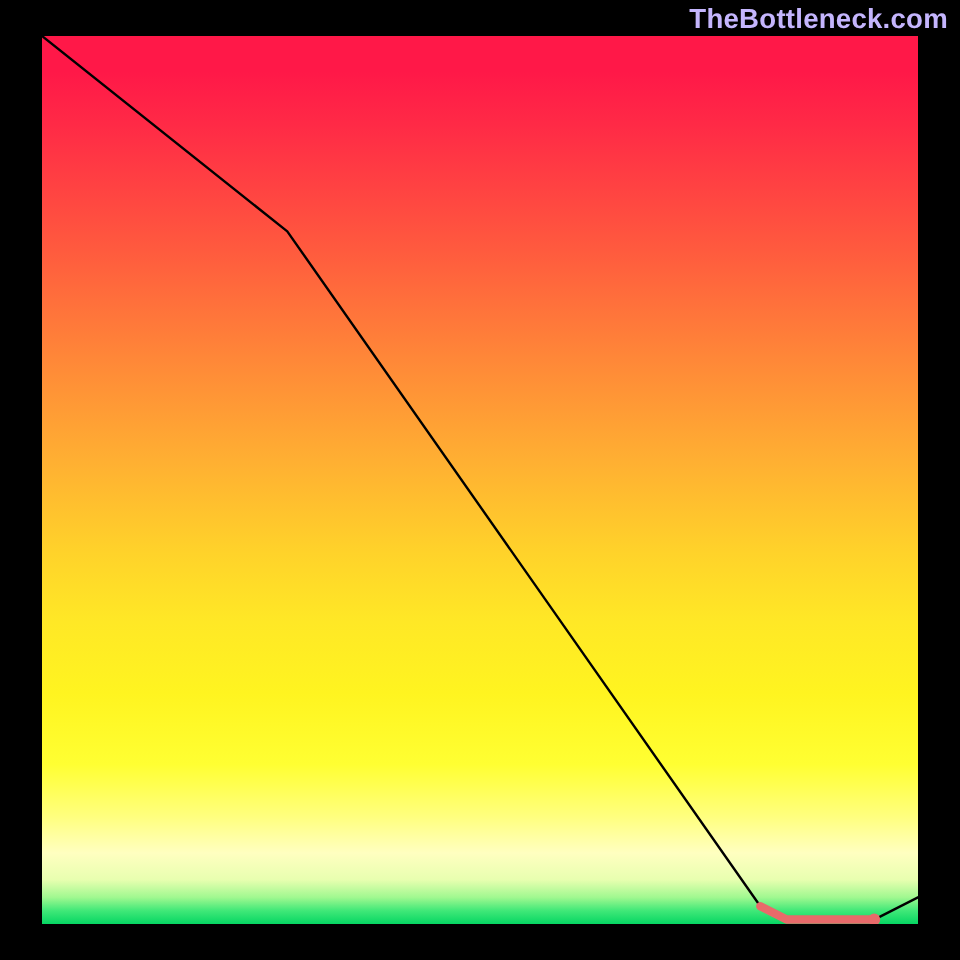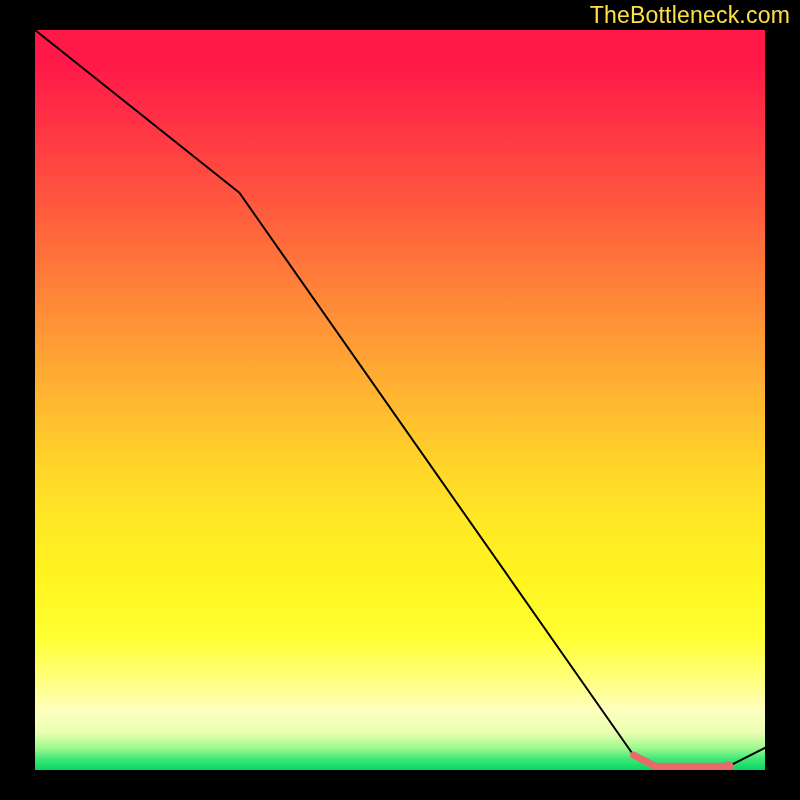--- a/index.html
+++ b/index.html
@@ -14,23 +14,23 @@
   .frame {
     position: relative;
     width: 800px;
     height: 800px;
     background: #000;
   }
   .watermark {
     position: absolute;
     top: 2px;
     right: 10px;
-    color: #fde047;
+    color: #c4b5fd;
     font-size: 23px;
-    font-weight: 400;
+    font-weight: 700;
     letter-spacing: 0.2px;
     z-index: 4;
   }
   .plot-area {
     position: absolute;
     left: 35px;
     top: 30px;
     width: 730px;
     height: 740px;
     

